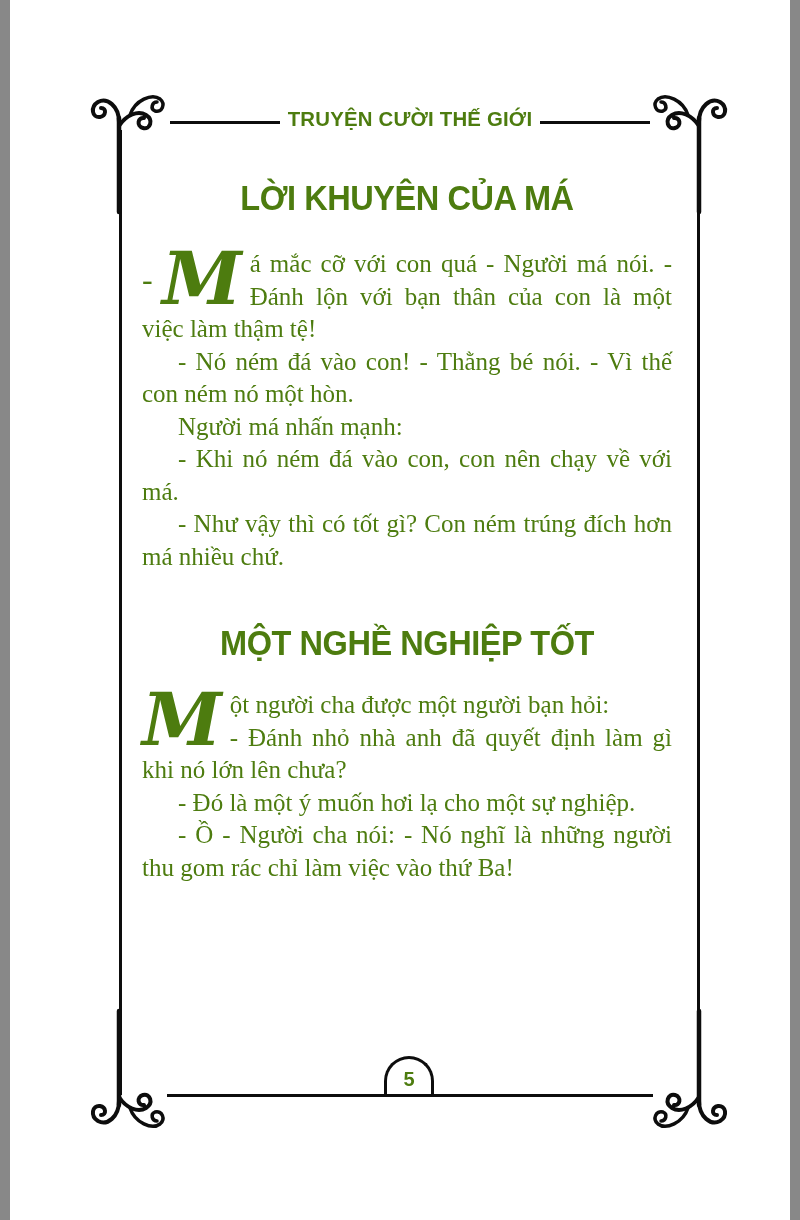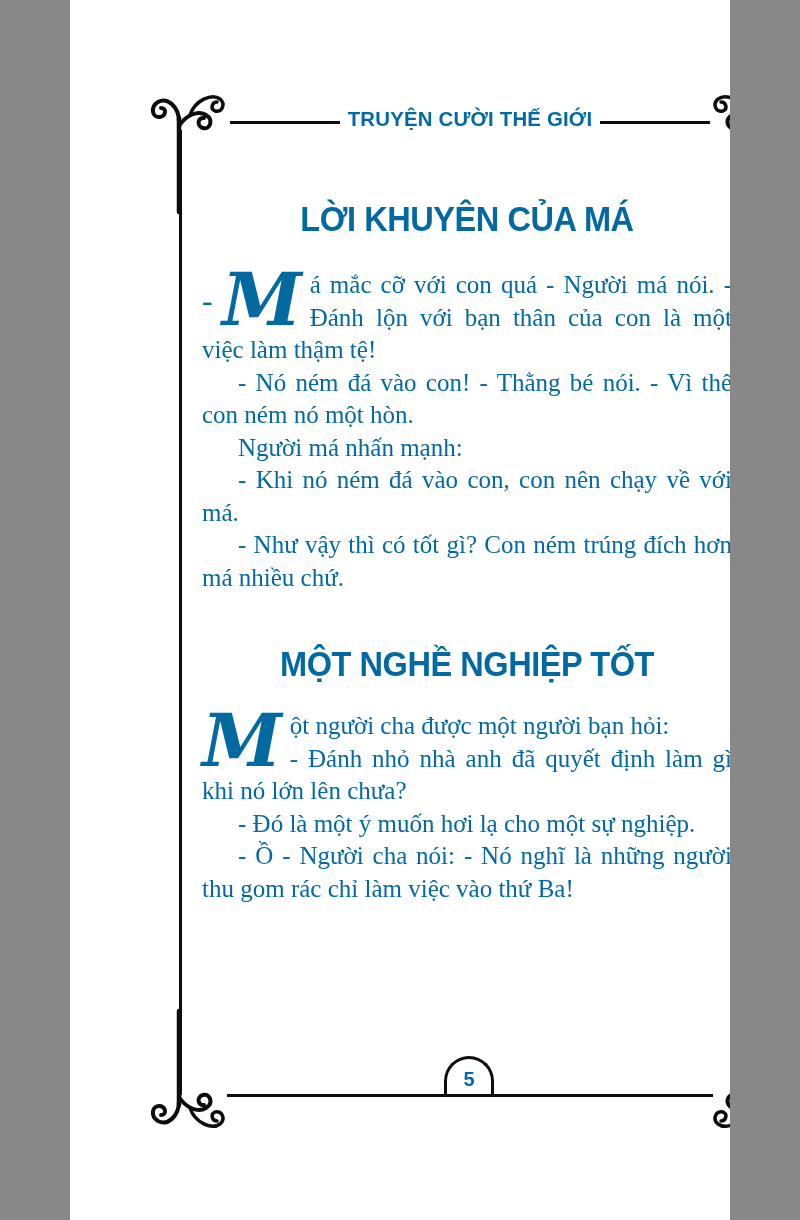--- a/index.html
+++ b/index.html
@@ -1,22 +1,22 @@
 <!DOCTYPE html>
 <html lang="vi"><head>
 <meta charset="utf-8">
 <style>
   html,body { margin:0; padding:0; }
   body { background:#888; }
   .page {
     position:relative;
-    width:660px; height:1220px;
+    width:780px; height:1220px;
     margin:0 auto;
     background:#ffffff;
-    color:#0369a1;
+    color:#4d7c0f;
     overflow:hidden;
     font-family:"Liberation Serif", serif;
   }
 
   
   .vline { position:absolute; width:3px; background:#0d0d0d; top:130px; height:965px; }
   .vline.left  { left:109px; }
   .vline.right { left:687px; }
 
   
@@ -49,21 +49,21 @@
     border-radius:28px 28px 0 0;
     text-align:center;
     box-sizing:border-box;
   }
   .page-number {
     font-family:"Liberation Sans", sans-serif;
     font-weight:700; font-size:20px; line-height:40px;
   }
 
   
-  .content { position:absolute; left:132px; top:199px; width:530px; }
+  .content { position:absolute; left:132px; top:178px; width:530px; }
 
   .story-title {
     margin:0 0 30px 0;
     text-align:center;
     font-family:"Liberation Sans", sans-serif;
     font-weight:700; font-size:35px; letter-spacing:-0.5px;
     transform:scaleX(0.93);
     white-space:nowrap;
   }
   .story + .story .story-title { margin-top:50px; margin-bottom:26px; }

